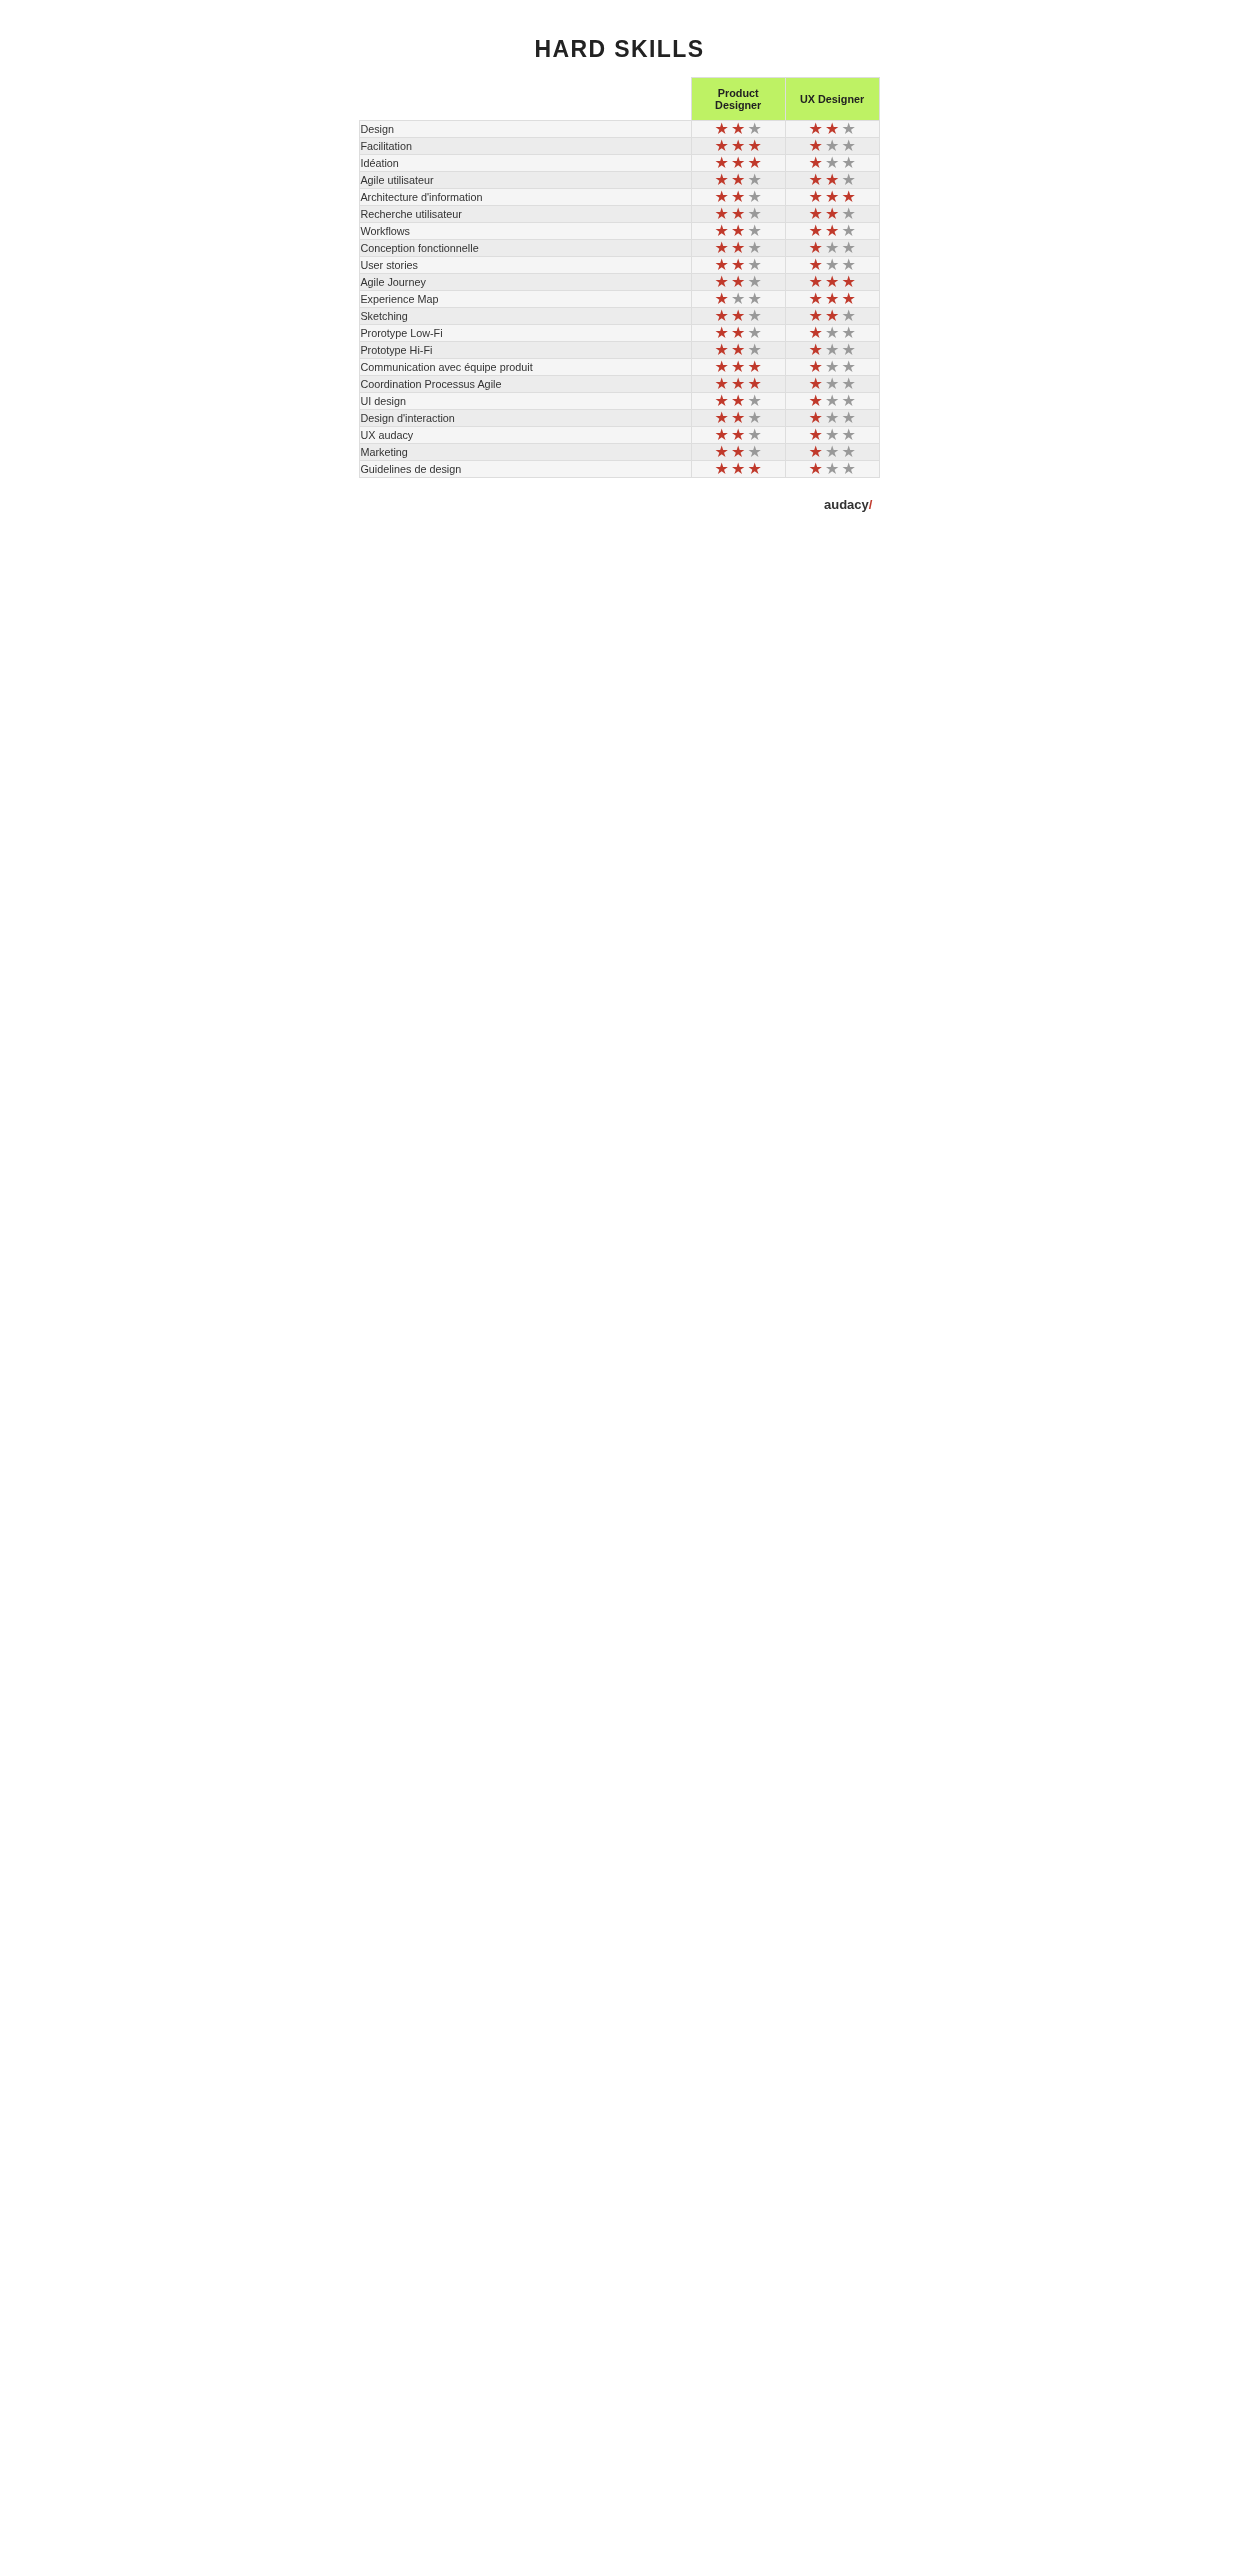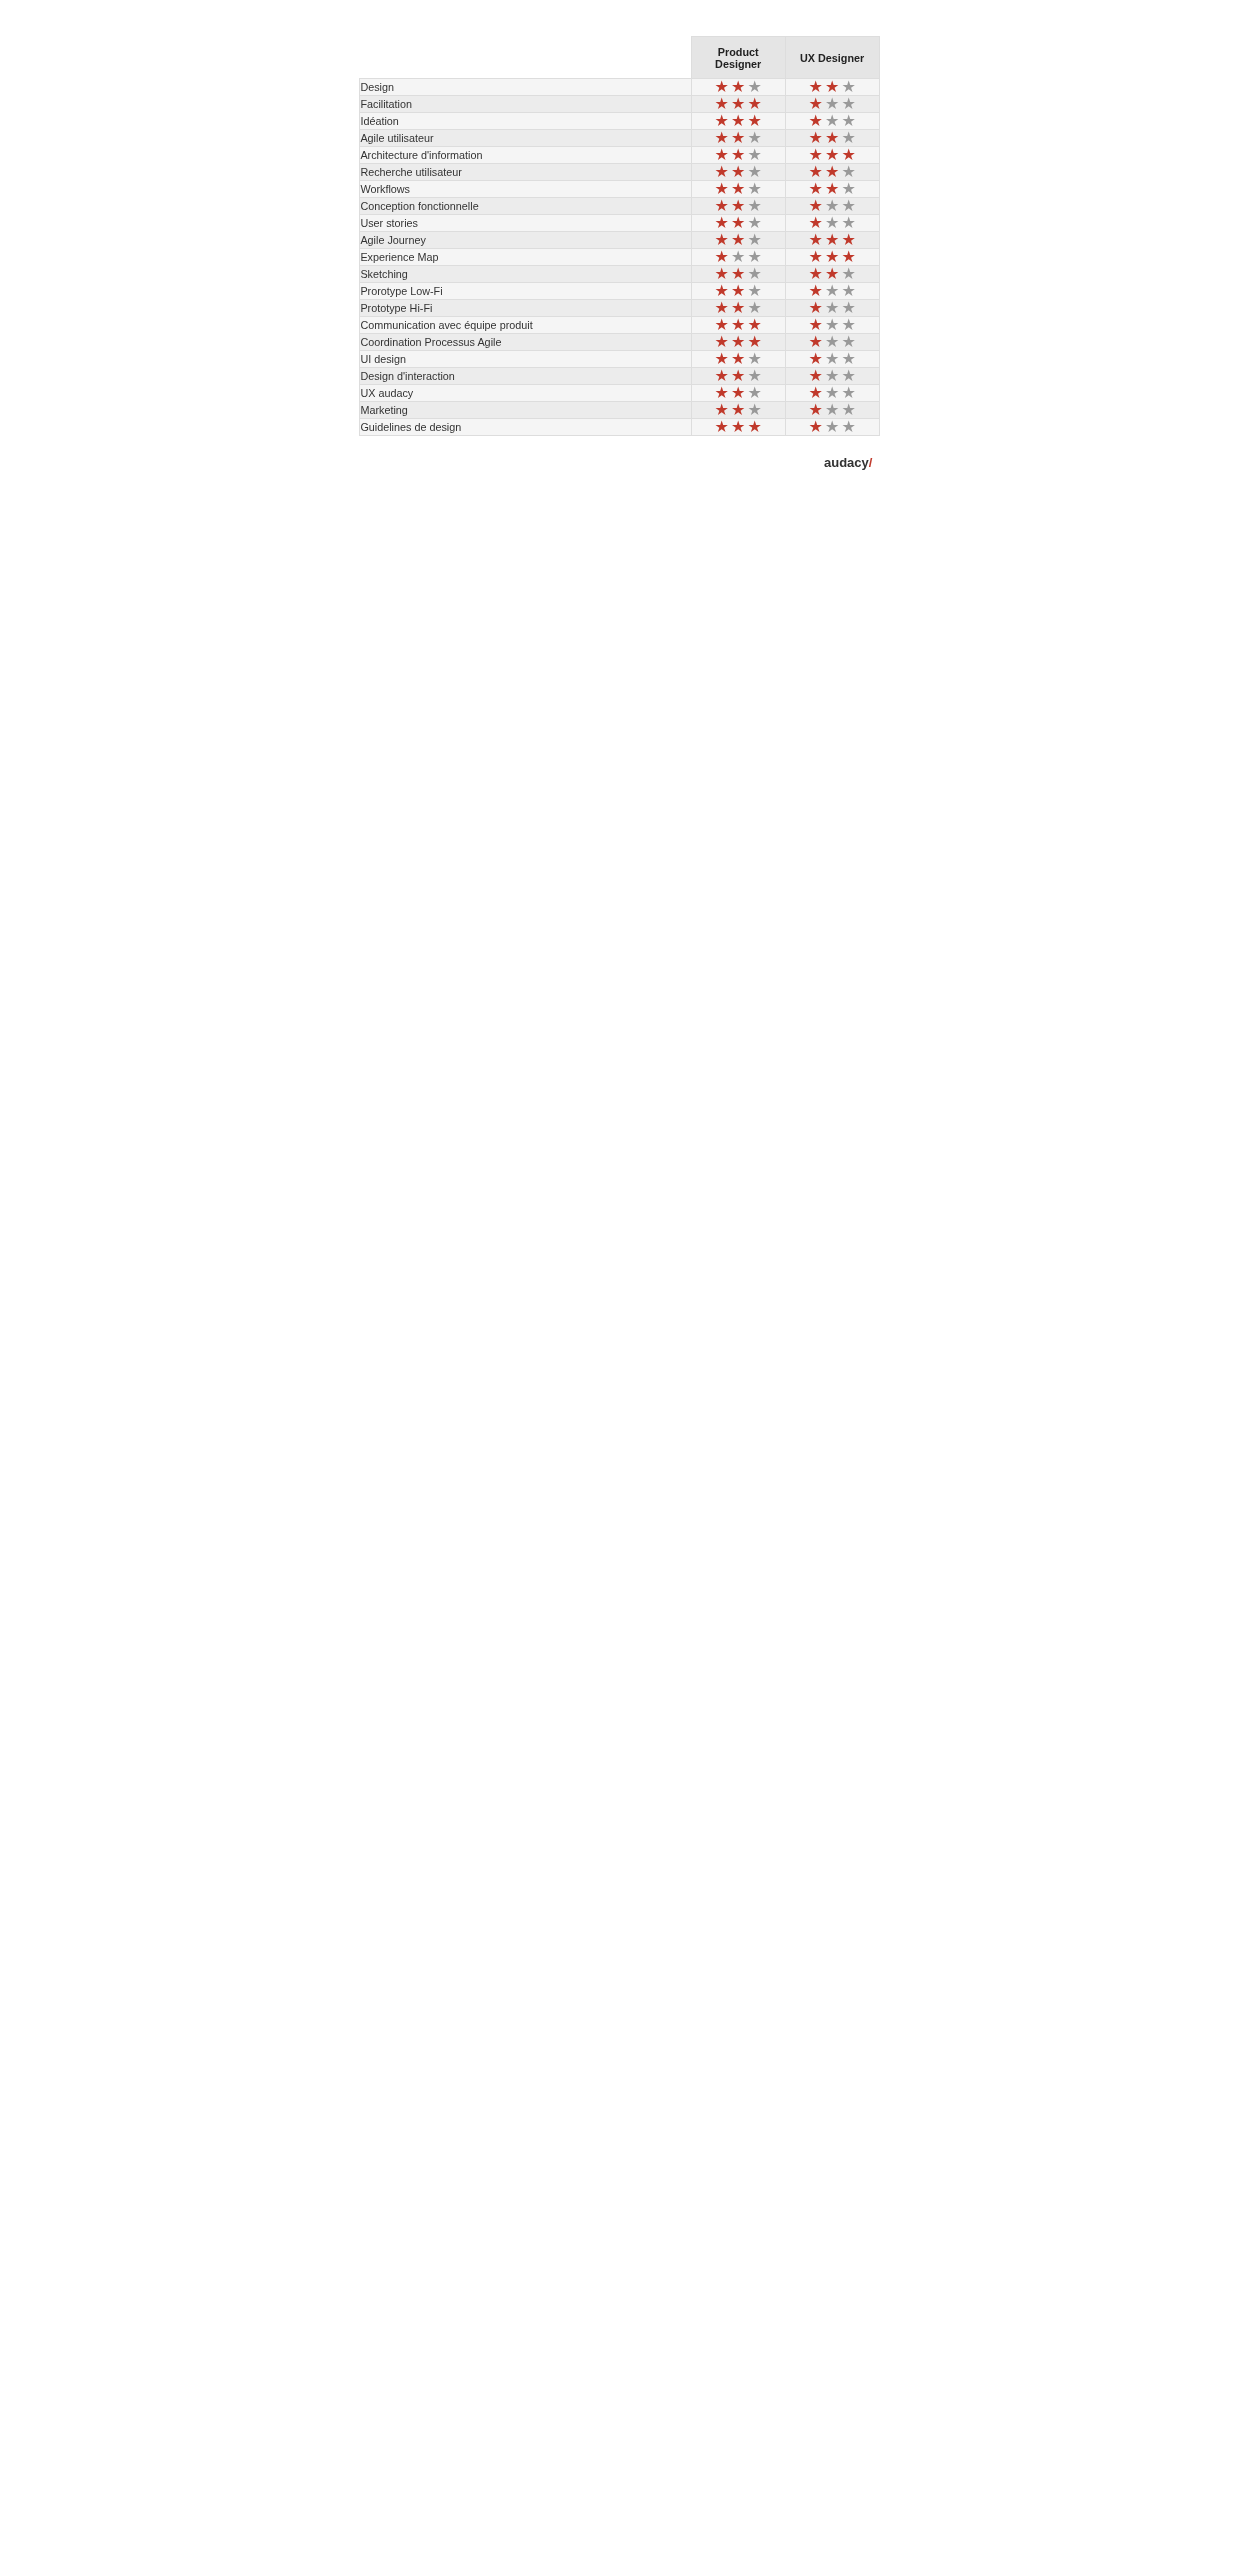--- a/index.html
+++ b/index.html
@@ -29,21 +29,21 @@
     }
     .table-container {
       width: 100%;
       border-collapse: collapse;
     }
     .table-container th, .table-container td {
       border: 0.7px solid #ddd;
       padding: 0;
     }
     .header-row th {
-      background: #e5e5e5;
+      background: #bef264;
       font-weight: bold;
       font-size: 10.8px;
       color: #222;
       text-align: center;
       vertical-align: middle;
       padding: 8.7px 7.2px;
     }
     .header-row th:first-child {
       border: none;
       background: transparent;
@@ -104,20 +104,21 @@
     }
     .header-empty {
       border: none !important;
       background: transparent !important;
     }
   </style>
 </head>
 <body>
 
 <div class="page-wrapper">
+  <div class="title">HARD SKILLS</div>
 
   <table class="table-container">
     <thead>
       <tr class="header-row">
         <th class="header-empty"></th>
         <th class="header-col-pd">Product<br>Designer</th>
         <th class="header-col-ux">UX Designer</th>
       </tr>
     </thead>
     <tbody id="skills-body">

